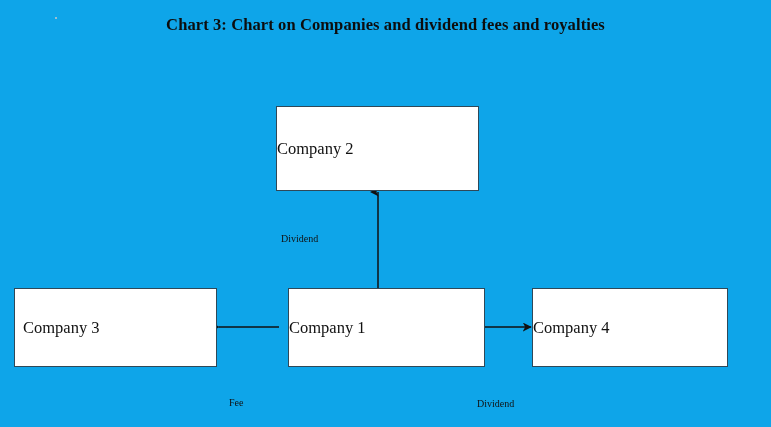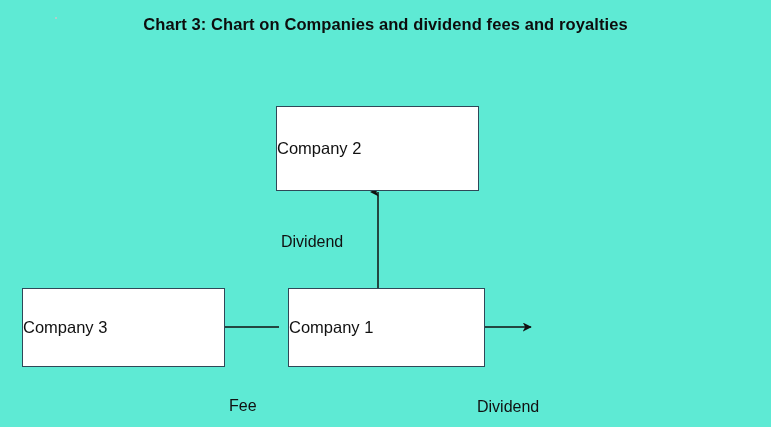--- a/index.html
+++ b/index.html
@@ -5,23 +5,23 @@
 <style>
   html, body {
     margin: 0;
     padding: 0;
     background: #ffffff;
   }
   #canvas {
     position: relative;
     width: 771px;
     height: 427px;
-    background: #5eead4;
+    background: #0ea5e9;
     overflow: hidden;
-    font-family: Liberation Sans, sans-serif;
+    font-family: Liberation Serif, serif;
     color: #101010;
   }
   #chart-title {
     position: absolute;
     left: 0;
     top: 15px;
     width: 771px;
     text-align: center;
     font-size: 16.5px;
     font-weight: 700;
@@ -38,39 +38,39 @@
     align-items: center;
   }
   .node-label {
     font-size: 16.5px;
     font-weight: 400;
     color: #111111;
     white-space: nowrap;
   }
   #node-company-2 { left: 276px; top: 106px; width: 203px; height: 85px; }
   #node-company-1 { left: 280px; top: 288px; width: 197px; height: 79px; margin-left: 8px; }
-  #node-company-3 { left: 22px;  top: 288px; width: 203px; height: 79px; }
+  #node-company-3 { left: 14px;  top: 288px; width: 203px; height: 79px; padding-left: 8px; }
   #node-company-4 { left: 532px; top: 288px; width: 196px; height: 79px; }
 
   .edge-svg {
     position: absolute;
     left: 0;
     top: 0;
     width: 771px;
     height: 427px;
     pointer-events: none;
   }
   .edge-line {
     stroke: #111111;
     stroke-width: 1.5;
     fill: none;
   }
   .edge-label {
     position: absolute;
-    font-size: 16px;
+    font-size: 10px;
     font-weight: 400;
     color: #111111;
     white-space: nowrap;
   }
   #edge-label-dividend { left: 281px; top: 233px; }
   #edge-label-fee      { left: 229px; top: 397px; }
   #edge-label-royalties{ left: 477px; top: 398px; }
 
   #page-speck {
     position: absolute;
@@ -116,20 +116,23 @@
   </div>
 
   <div class="node-box" id="node-company-1">
     <span class="node-label">Company 1</span>
   </div>
 
   <div class="node-box" id="node-company-3">
     <span class="node-label">Company 3</span>
   </div>
 
+  <div class="node-box" id="node-company-4">
+    <span class="node-label">Company 4</span>
+  </div>
 
   <div class="edge-label" id="edge-label-dividend">Dividend</div>
 
   <div class="edge-label" id="edge-label-fee">Fee</div>
 
   <div class="edge-label" id="edge-label-royalties">Dividend</div>
 
 </div>
 
 </body></html>

